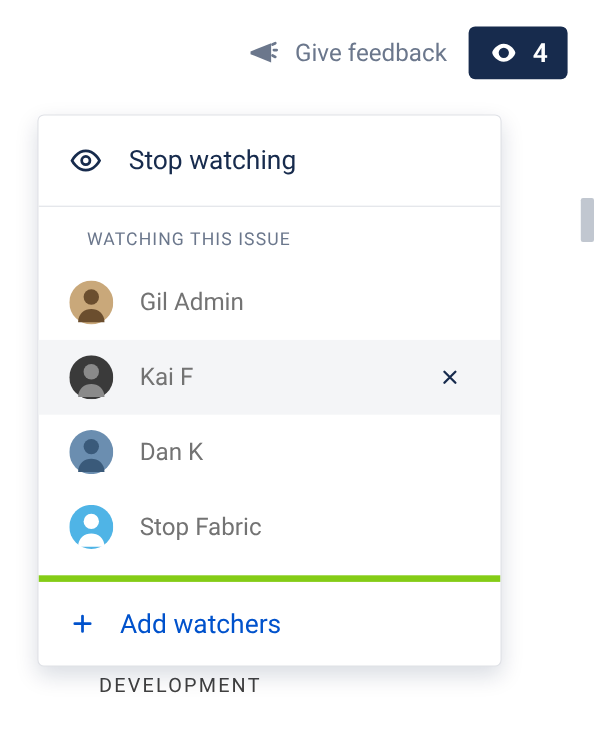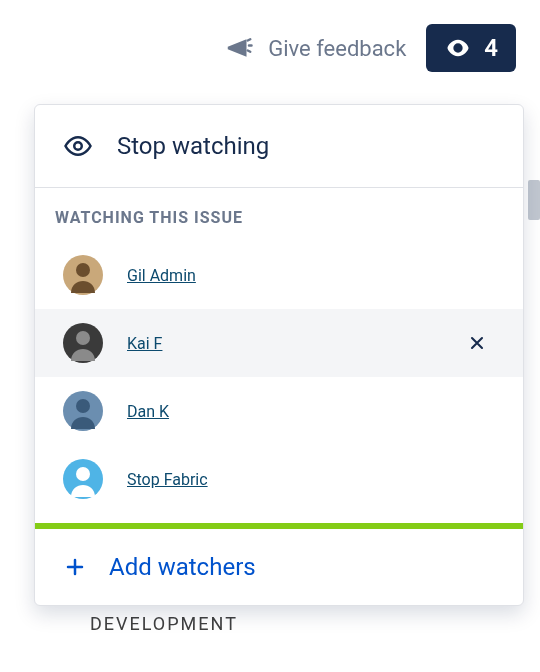--- a/index.html
+++ b/index.html
@@ -34,43 +34,43 @@
       align-items: center;
       gap: 12px;
       font-size: 24px;
       font-weight: 600;
       cursor: pointer;
     }
     .dropdown {
       position: absolute;
       left: 34px;
       top: 104px;
-      width: 490px;
+      width: 422px;
       background: #fff;
       border: 1px solid #DFE1E6;
       border-radius: 6px;
       box-shadow: 0 8px 20px rgba(9,30,66,0.15);
       overflow: hidden;
     }
     .stop-watching {
       display: flex;
       align-items: center;
       gap: 24px;
       padding: 26px 28px;
       font-size: 24px;
       color: #172B4D;
       cursor: pointer;
       border-bottom: 1px solid #DFE1E6;
     }
     .section-header {
-      padding: 20px 20px 14px;
+      padding: 20px 44px 14px;
       font-size: 16px;
       letter-spacing: 1px;
       color: #6B778C;
-      font-weight: 700;
+      font-weight: 400;
     }
     .watcher-row {
       display: flex;
       align-items: center;
       padding: 14px 28px;
       gap: 24px;
       cursor: pointer;
     }
     .watcher-row.hovered {
       background: #F4F5F7;
@@ -78,24 +78,23 @@
     .avatar {
       width: 40px;
       height: 40px;
       border-radius: 50%;
       display: inline-flex;
       align-items: center;
       justify-content: center;
       flex-shrink: 0;
     }
     .watcher-name {
-      font-size: 16px;
-      color: #0c4a6e;
+      font-size: 22px;
+      color: #737373;
       flex: 1;
-      text-decoration: underline;
     }
     .remove-btn {
       color: #172B4D;
       font-size: 20px;
       cursor: pointer;
       padding: 4px 8px;
     }
     .add-watchers {
       display: flex;
       align-items: center;

